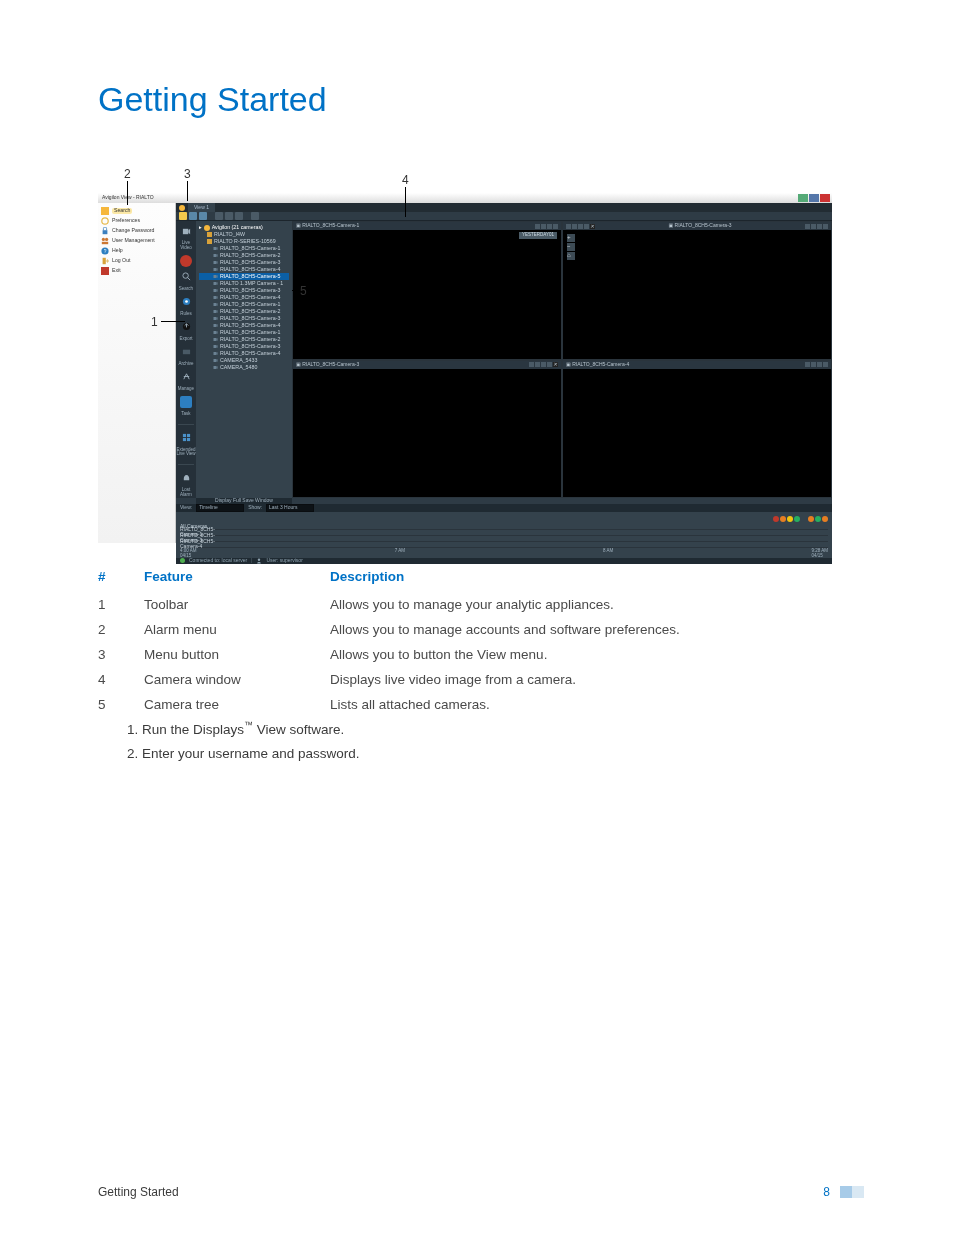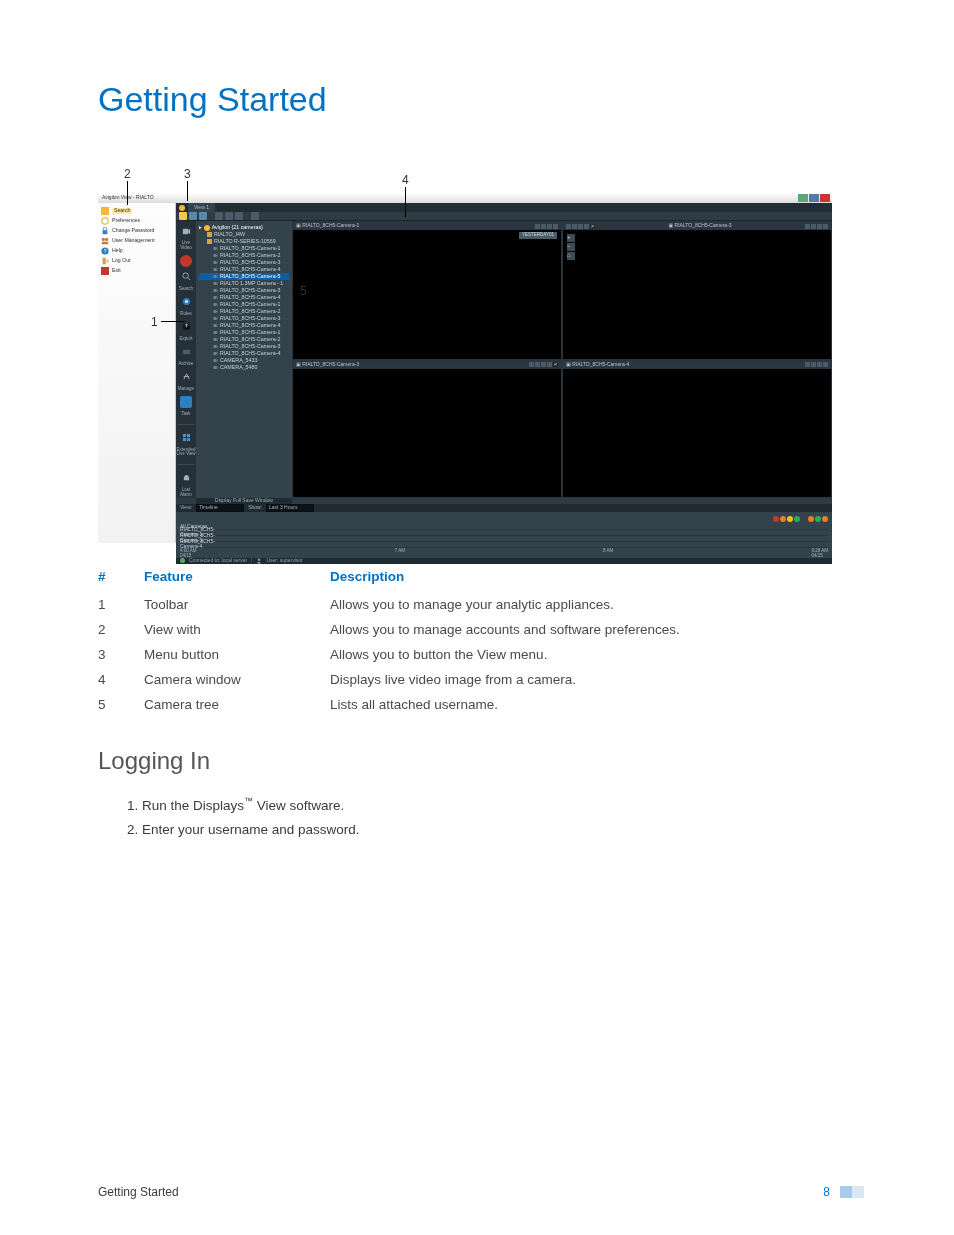--- a/index.html
+++ b/index.html
@@ -488,42 +488,41 @@
       </tr>
     </thead>
     <tbody id="feat-body">
         <tr>
           <td>1</td>
           <td>Toolbar</td>
           <td>Allows you to manage your analytic appliances.</td>
         </tr>
         <tr>
           <td>2</td>
-          <td>View with</td>
+          <td>Alarm menu</td>
           <td>Allows you to manage accounts and software preferences.</td>
         </tr>
         <tr>
           <td>3</td>
           <td>Menu button</td>
           <td>Allows you to button the View menu.</td>
         </tr>
         <tr>
           <td>4</td>
           <td>Camera window</td>
           <td>Displays live video image from a camera.</td>
         </tr>
         <tr>
           <td>5</td>
           <td>Camera tree</td>
-          <td>Lists all attached username.</td>
+          <td>Lists all attached cameras.</td>
         </tr>
       </tbody>
   </table>
 
-  <h2 class="second">Logging In</h2>
   <ol class="steps">
     <li><span>Run the Displays</span><span class="trademark">™</span><span> View software.</span></li>
     <li>Enter your username and password.</li>
   </ol>
 
   <div class="footer">
     <span class="footer-left">Getting Started</span>
     <span class="footer-right">
       <span class="pn">8</span>
       <span class="sq">

